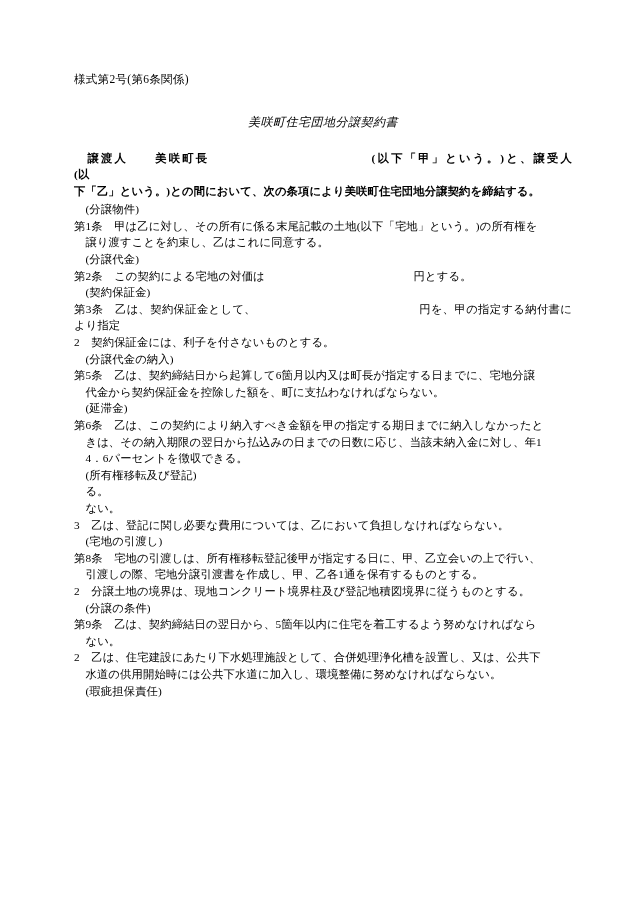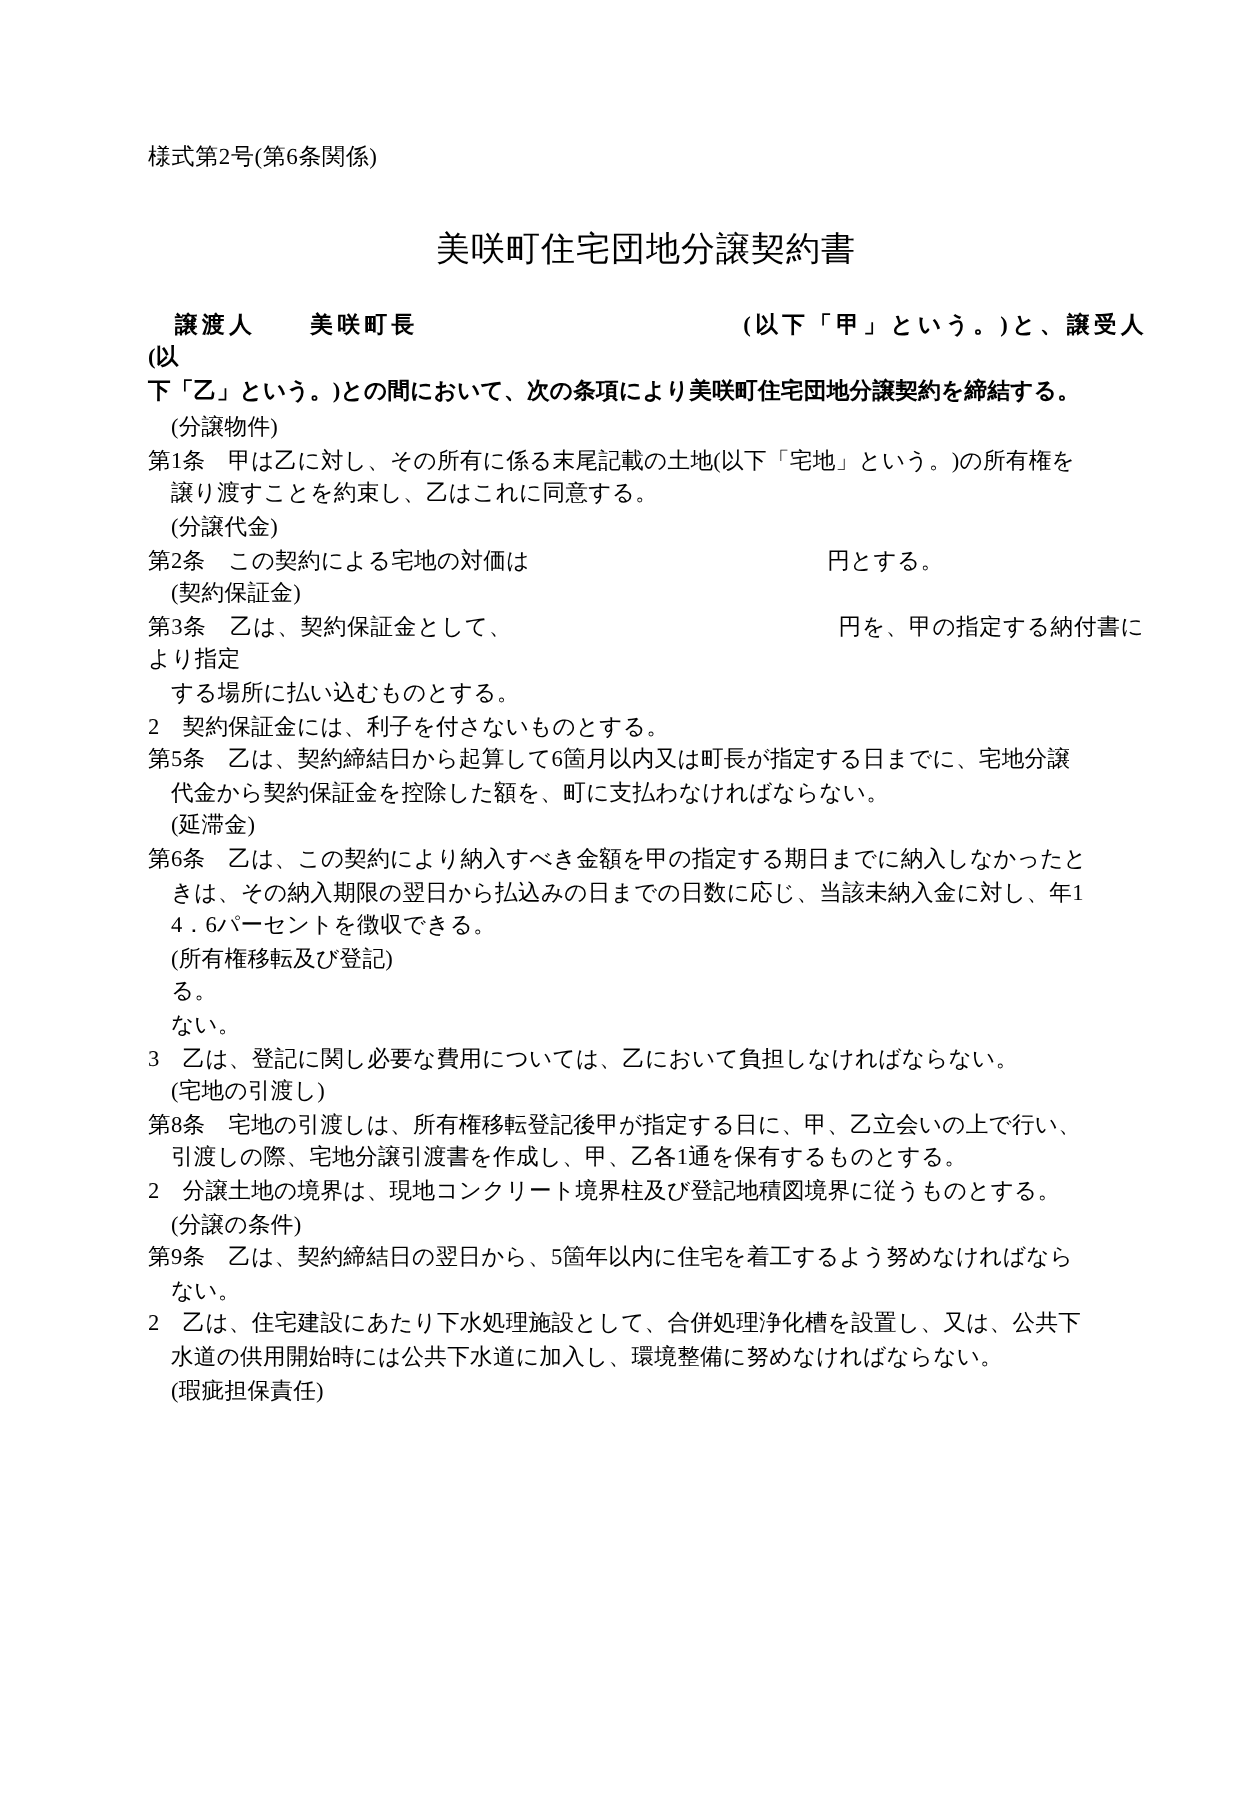--- a/index.html
+++ b/index.html
@@ -22,23 +22,24 @@
     box-sizing: border-box;
     padding: 74px 58px 0 74px;
   }
   .form-no {
     font-size: 11.5px;
     letter-spacing: 0.3px;
     margin: 0 0 30px 0;
   }
   .doc-title {
     text-align: center;
-    font-size: 17px;
+    font-size: 12px;
     letter-spacing: 0.5px;
     margin: 0 0 22px 0;
+    font-style: italic;
   }
   .parties {
     margin: 0 0 2px 0;
     font-weight: bold;
   }
   .line {
     margin: 0;
     padding: 0;
     font-size: 11.3px;
     line-height: 1.47;
@@ -71,26 +72,26 @@
     </div>
 
     <div>
       <div class="line wsp">　(分譲代金)</div>
       <div class="line wsp">第2条　この契約による宅地の対価は　　　　　　　　　　　　　円とする。</div>
     </div>
 
     <div>
       <div class="line wsp">　(契約保証金)</div>
       <div class="line wsp">第3条　乙は、契約保証金として、　　　　　　　　　　　　　　円を、甲の指定する納付書により指定</div>
-      <div class="line wsp">　する場所に払い込むものとする。</div>
       <div class="line wsp">2　契約保証金には、利子を付さないものとする。</div>
     </div>
 
 
     <div>
+      <div class="line wsp">　(分譲代金の納入)</div>
       <div class="line wsp">第5条　乙は、契約締結日から起算して6箇月以内又は町長が指定する日までに、宅地分譲</div>
       <div class="line wsp">　代金から契約保証金を控除した額を、町に支払わなければならない。</div>
     </div>
 
     <div>
       <div class="line wsp">　(延滞金)</div>
       <div class="line wsp">第6条　乙は、この契約により納入すべき金額を甲の指定する期日までに納入しなかったと</div>
       <div class="line wsp">　きは、その納入期限の翌日から払込みの日までの日数に応じ、当該未納入金に対し、年1</div>
       <div class="line wsp">　4．6パーセントを徴収できる。</div>
     </div>

